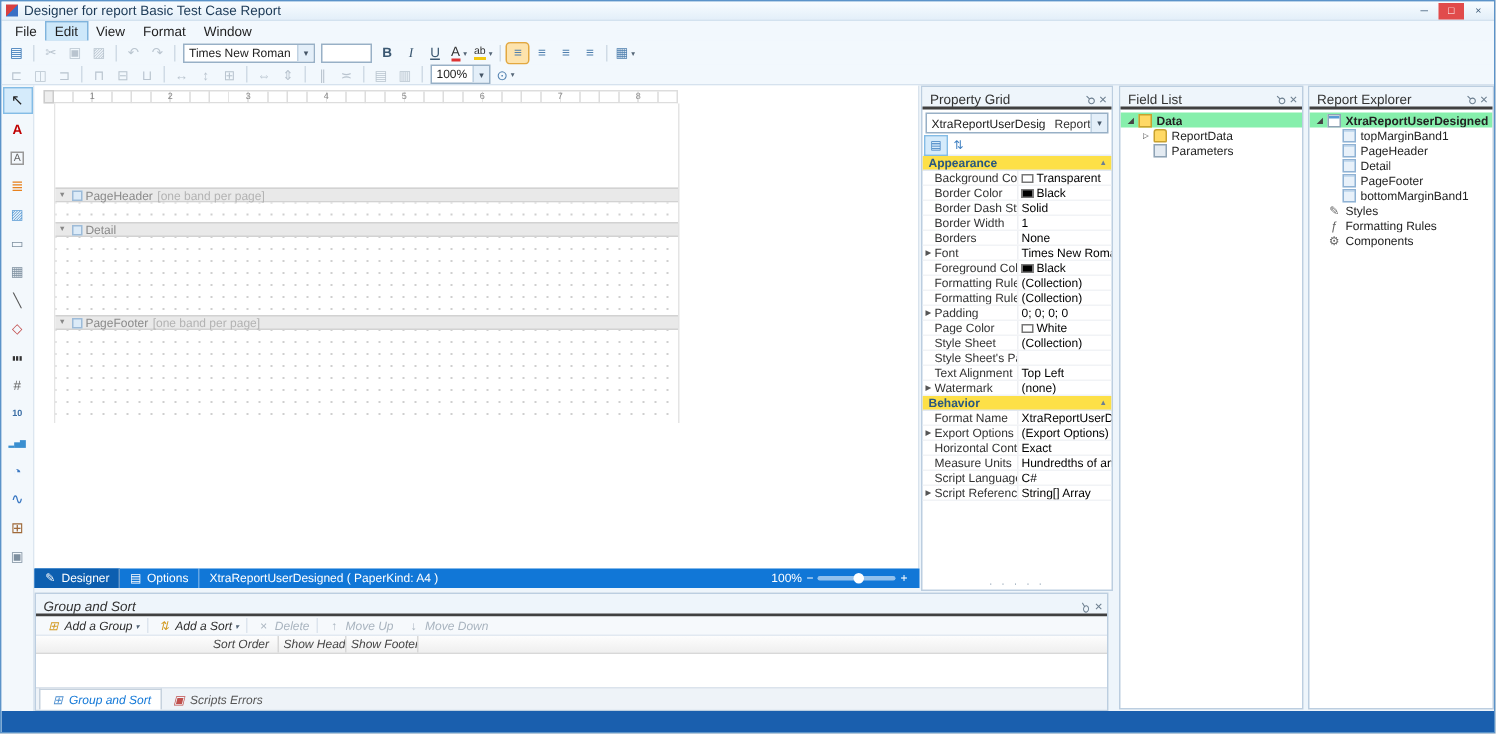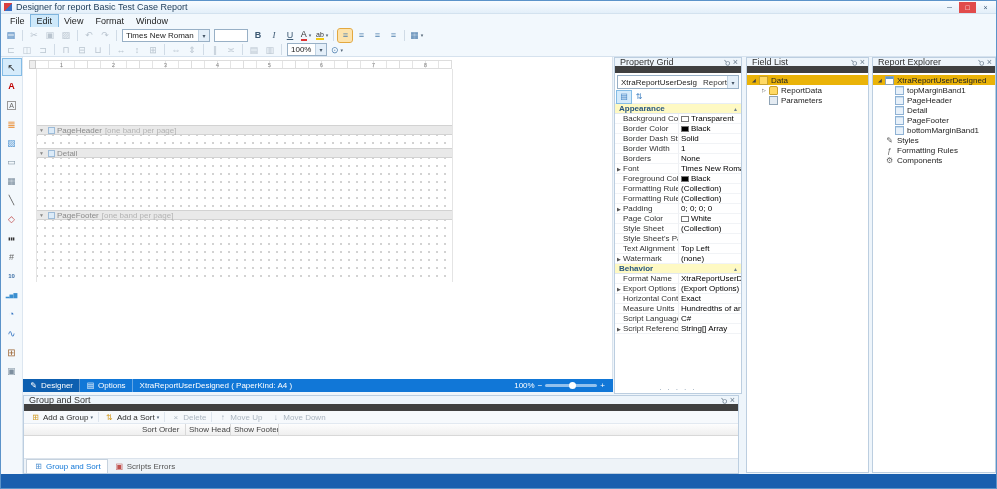--- a/index.html
+++ b/index.html
@@ -40,48 +40,48 @@
   .ruler-seg{width:52px;height:9px;border:1px solid #ddd;border-left:none;font-size:6px;color:#888;text-align:center;line-height:9px;background:repeating-linear-gradient(90deg,transparent 0 12px,#e4e4e4 12px 13px);flex:none;}
   #bands{position:absolute;left:13px;top:12px;width:417px;border-left:1px solid #e4e4e4;border-right:1px solid #e4e4e4;}
   .top-margin{height:56px;background:#fff;}
   .band-strip{height:10px;background:#e9e9e9;border-top:1px solid #d2d2d2;border-bottom:1px solid #d2d2d2;display:flex;align-items:center;font-size:8px;color:#8f8f8f;}
   .band-arrow{font-size:5px;color:#888;margin:0 3px 0 2px;}
   .band-name{margin:0 3px 0 2px;color:#8a8a8a;}
   .band-suffix{color:#b3b3b3;}
   .band-content{background-color:#fff;background-image:radial-gradient(circle,#cfcfcf 0.7px,transparent 0.8px);background-size:8px 8px;background-position:4px 4px;}
   
   .panel{position:absolute;background:#fff;border:1px solid #bccee0;display:flex;flex-direction:column;}
-  .panel-head{height:15px;display:flex;align-items:center;padding:0 3px 0 5px;background:#eef5fb;border-bottom:7px solid #404040;flex:none;}
+  .panel-head{height:15px;display:flex;align-items:flex-end;padding:0 3px 0 5px;background:#eef5fb;border-bottom:2px solid #404040;flex:none;}
   .panel-title{color:#333;font-size:9px;white-space:nowrap;}
   .ph-icons{margin-left:auto;display:flex;align-items:center;}
   .pin-icon{font-size:8px;color:#6d7f90;transform:rotate(135deg);margin-right:3px;}
   .close-icon{font-size:9px;color:#6d7f90;}
   
   #propgrid{left:613px;top:56px;width:128px;height:337px;}
   .pg-combo{height:14px;margin:2px 2px 1px 2px;border:1px solid #98b0c6;background:#fff;display:flex;align-items:center;font-size:8px;padding-left:3px;flex:none;}
   .pg-objname{white-space:nowrap;overflow:hidden;}
   .pg-objtype{margin-left:6px;color:#333;flex:1;}
   .pg-toolbar{height:14px;display:flex;align-items:center;padding-left:2px;flex:none;border-bottom:1px solid #e8eef5;}
   .pg-tbtn{width:14px;height:12px;display:flex;align-items:center;justify-content:center;font-size:8px;color:#3c7ec0;margin-right:1px;}
   .pg-tbtn.act{background:#d5ebfb;outline:1px solid #83bce6;}
   #pg-rows{flex:1;overflow:hidden;position:relative;}
-  .pg-section{height:10px;background:#fef9c3;display:flex;align-items:center;font-size:8px;font-weight:bold;color:#29577f;padding:0 3px 0 4px;border-bottom:1px solid #e2e8f0;}
+  .pg-section{height:10px;background:#fde047;display:flex;align-items:center;font-size:8px;font-weight:bold;color:#29577f;padding:0 3px 0 4px;border-bottom:1px solid #e2e8f0;}
   .sec-arrow{margin-left:auto;font-size:5px;color:#6b7f92;}
   .pg-row{height:10px;display:flex;align-items:center;font-size:8px;border-bottom:1px solid #f1f3f6;}
   .pg-exp{width:8px;flex:none;text-align:center;font-size:5px;color:#555;}
   .pg-name{width:56px;flex:none;white-space:nowrap;overflow:hidden;color:#333;border-right:1px solid #eef0f3;}
   .pg-value{flex:1;display:flex;align-items:center;white-space:nowrap;overflow:hidden;color:#000;padding-left:2px;}
   .swatch{width:8px;height:6px;border:1px solid #777;margin-right:2px;flex:none;display:inline-block;}
   .pg-dots{position:absolute;bottom:0;left:0;right:0;text-align:center;color:#93a5b6;font-size:7px;letter-spacing:2px;line-height:7px;}
   
   #fieldlist{left:745px;top:56px;width:123px;height:416px;}
   #reportexp{left:871px;top:56px;width:124px;height:416px;}
   .tree{flex:1;overflow:hidden;padding-top:2px;}
   .tree-row{height:10px;display:flex;align-items:center;font-size:8px;color:#222;white-space:nowrap;}
-  .tree-row.sel{background:#eab308;}
+  .tree-row.sel{background:#86efac;font-weight:bold;}
   .tree-arrow{width:8px;flex:none;text-align:center;font-size:5px;color:#444;}
   .tree-label{overflow:hidden;}
   .mini-icon{width:9px;height:9px;flex:none;display:inline-flex;align-items:center;justify-content:center;margin:0 3px 0 1px;font-size:8px;line-height:9px;}
   .data-folder-icon{background:#ffd964;border:1px solid #c8a12e;}
   .database-icon{background:#ffd964;border:1px solid #c8a12e;border-radius:2px 2px 1px 1px;}
   .parameters-icon{background:#e4ebf2;border:1px solid #8fa3b5;}
   .report-icon{background:#fff;border:1px solid #8fa3b5;box-shadow:inset 0 2px 0 #5a9bd4;}
   .band-icon{background:#e8f1fa;border:1px solid #8fb2d4;box-shadow:inset 0 1px 0 #c4dcf0;}
   .band-strip-icon{width:7px;height:7px;background:#dcebf8;border:1px solid #9dbbd8;margin:0 0 0 1px;flex:none;}
   
@@ -89,21 +89,21 @@
   #db-tabs{display:flex;height:100%;}
   .db-tab{height:13px;display:flex;align-items:center;padding:0 6px;border-right:1px solid rgba(255,255,255,.35);}
   .db-tab.active{background:#0d5fb0;}
   .db-tab .mini-icon{margin:0 3px 0 0;}
   #db-info{margin-left:7px;white-space:nowrap;}
   .db-right{margin-left:auto;display:flex;align-items:center;padding-right:5px;}
   .db-minus,.db-plus{font-size:8px;margin:0 3px;}
   .db-track{width:52px;height:3px;background:rgba(255,255,255,.55);border-radius:2px;position:relative;}
   .db-thumb{position:absolute;left:24px;top:-2px;width:7px;height:7px;background:#fff;border-radius:50%;}
   
-  #groupsort{left:22px;top:394px;width:716px;height:79px;}
+  #groupsort{left:22px;top:394px;width:716px;height:79px;font-style:italic;}
   .gs-toolbar{height:13px;background:#f6f9fc;border-bottom:1px solid #e2e9f1;display:flex;align-items:center;font-size:8px;color:#2c2c2c;padding-left:2px;flex:none;}
   .gs-btn{display:flex;align-items:center;padding:0 4px;height:12px;}
   .gs-btn.dis{color:#a9b4bf;}
   .gs-sep{width:1px;height:10px;background:#dde5ee;margin:0 1px;}
   .gs-colhead{height:12px;display:flex;background:linear-gradient(#fdfdfd,#efefef);border-bottom:1px solid #d8d8d8;font-size:8px;color:#444;flex:none;}
   .gs-col{border-right:1px solid #d8d8d8;padding:0 3px;display:flex;align-items:center;overflow:hidden;white-space:nowrap;}
   .gs-body{flex:1;background:#fff;}
   .gs-tabs{height:15px;background:#eef3f8;border-top:1px solid #dbe3ec;display:flex;align-items:flex-end;padding-left:2px;flex:none;}
   .gs-tab{height:14px;display:flex;align-items:center;padding:0 6px;font-size:8px;color:#555;}
   .gs-tab.active{background:#fff;border:1px solid #c6d2de;border-bottom:none;color:#1177d7;}

